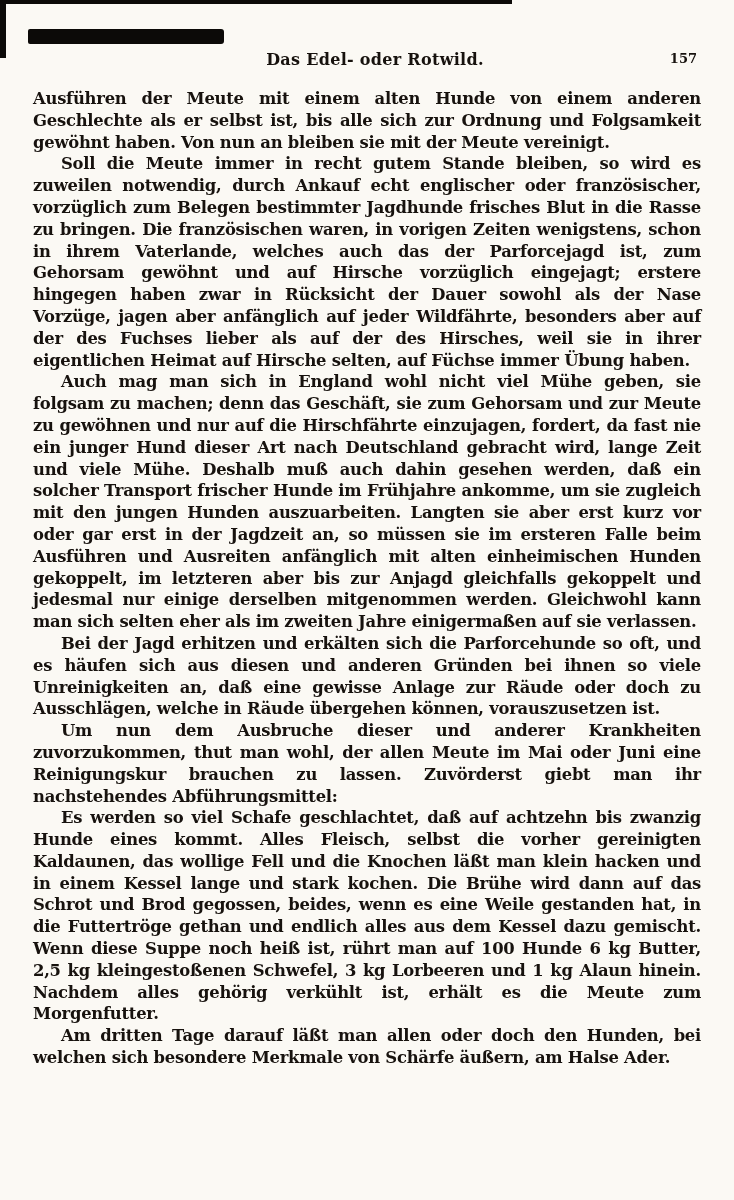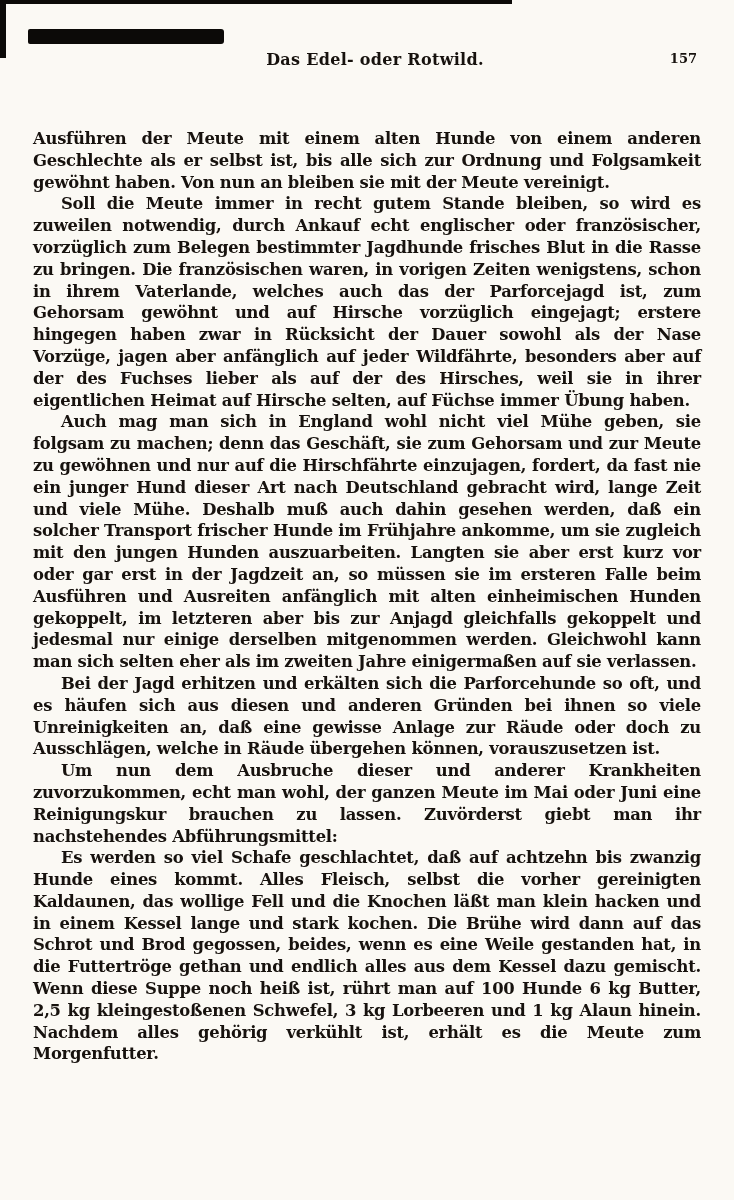--- a/index.html
+++ b/index.html
@@ -63,21 +63,20 @@
   .content {
     position: absolute;
     top: 88px;
     left: 33px;
     width: 668px;
     font-size: 16.4px;
     line-height: 21.8px;
     font-weight: bold;
     letter-spacing: -0.25px;
     text-align: justify;
-    margin-top: 40px;
   }
   .content p {
     margin: 0;
     padding: 0;
   }
   .content p.indent {
     text-indent: 28px;
   }
 </style>
 </head>
@@ -92,17 +91,18 @@
   <div class="header">
     <span class="running-title">Das Edel- oder Rotwild.</span>
     <span class="page-number">157</span>
   </div>
 
   <div class="content" id="content">
       <p>Ausführen der Meute mit einem alten Hunde von einem anderen Geschlechte als er selbst ist, bis alle sich zur Ordnung und Folgsamkeit gewöhnt haben.  Von nun an bleiben sie mit der Meute vereinigt.</p>
       <p class="indent">Soll die Meute immer in recht gutem Stande bleiben, so wird es zuweilen notwendig, durch Ankauf echt englischer oder französischer, vorzüglich zum Belegen bestimmter Jagdhunde frisches Blut in die Rasse zu bringen.  Die französischen waren, in vorigen Zeiten wenigstens, schon in ihrem Vaterlande, welches auch das der Parforcejagd ist, zum Gehorsam gewöhnt und auf Hirsche vorzüglich eingejagt; erstere hingegen haben zwar in Rücksicht der Dauer sowohl als der Nase Vorzüge, jagen aber anfänglich auf jeder Wildfährte, besonders aber auf der des Fuchses lieber als auf der des Hirsches, weil sie in ihrer eigentlichen Heimat auf Hirsche selten, auf Füchse immer Übung haben.</p>
       <p class="indent">Auch mag man sich in England wohl nicht viel Mühe geben, sie folgsam zu machen; denn das Geschäft, sie zum Gehorsam und zur Meute zu gewöhnen und nur auf die Hirschfährte einzujagen, fordert, da fast nie ein junger Hund dieser Art nach Deutschland gebracht wird, lange Zeit und viele Mühe.  Deshalb muß auch dahin gesehen werden, daß ein solcher Transport frischer Hunde im Frühjahre ankomme, um sie zugleich mit den jungen Hunden auszuarbeiten. Langten sie aber erst kurz vor oder gar erst in der Jagdzeit an, so müssen sie im ersteren Falle beim Ausführen und Ausreiten anfänglich mit alten einheimischen Hunden gekoppelt, im letzteren aber bis zur Anjagd gleichfalls gekoppelt und jedesmal nur einige derselben mitgenommen werden.  Gleichwohl kann man sich selten eher als im zweiten Jahre einigermaßen auf sie verlassen.</p>
       <p class="indent">Bei der Jagd erhitzen und erkälten sich die Parforcehunde so oft, und es häufen sich aus diesen und anderen Gründen bei ihnen so viele Unreinigkeiten an, daß eine gewisse Anlage zur Räude oder doch zu Ausschlägen, welche in Räude übergehen können, vorauszusetzen ist.</p>
-      <p class="indent">Um nun dem Ausbruche dieser und anderer Krankheiten zuvorzukommen, echt man wohl, der ganzen Meute im Mai oder Juni eine Reinigungskur brauchen zu lassen.  Zuvörderst giebt man ihr nachstehendes Abführungsmittel:</p>
+      <p class="indent">Um nun dem Ausbruche dieser und anderer Krankheiten zuvorzukommen, thut man wohl, der allen Meute im Mai oder Juni eine Reinigungskur brauchen zu lassen.  Zuvörderst giebt man ihr nachstehendes Abführungsmittel:</p>
       <p class="indent">Es werden so viel Schafe geschlachtet, daß auf achtzehn bis zwanzig Hunde eines kommt.  Alles Fleisch, selbst die vorher gereinigten Kaldaunen, das wollige Fell und die Knochen läßt man klein hacken und in einem Kessel lange und stark kochen.  Die Brühe wird dann auf das Schrot und Brod gegossen, beides, wenn es eine Weile gestanden hat, in die Futtertröge gethan und endlich alles aus dem Kessel dazu gemischt.  Wenn diese Suppe noch heiß ist, rührt man auf 100 Hunde 6 kg Butter, 2,5 kg kleingestoßenen Schwefel, 3 kg Lorbeeren und 1 kg Alaun hinein.  Nachdem alles gehörig verkühlt ist, erhält es die Meute zum Morgenfutter.</p>
+      <p class="indent">Am dritten Tage darauf läßt man allen oder doch den Hunden, bei welchen sich besondere Merkmale von Schärfe äußern, am Halse Ader.</p>
     </div>
 
 </div>
 
 </body></html>

